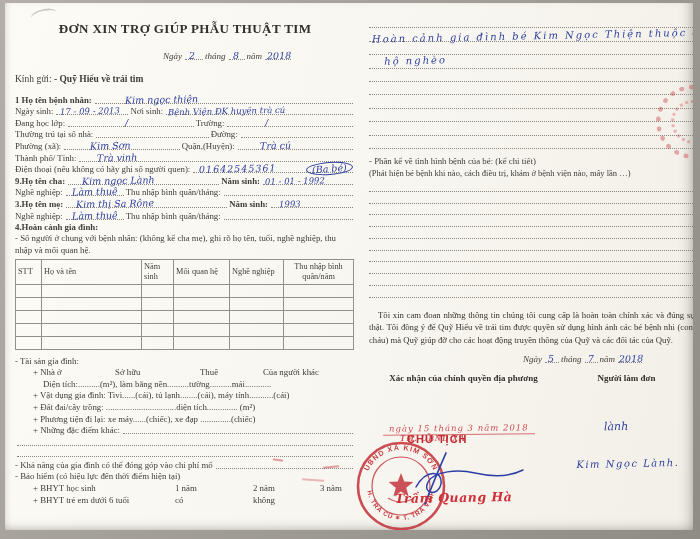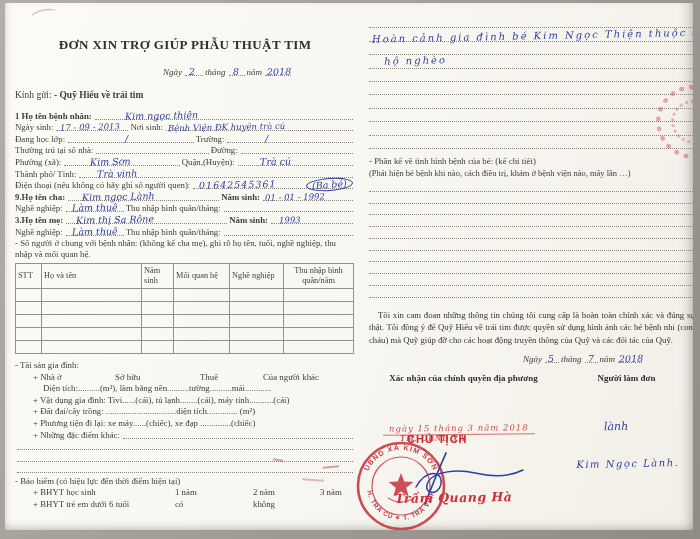--- a/index.html
+++ b/index.html
@@ -3,21 +3,21 @@
 <meta charset="utf-8">
 <style>
   html,body{margin:0;padding:0;}
   body{width:700px;height:539px;background:#a8a49d;font-family:"Liberation Serif",serif;overflow:hidden;}
   .scan{position:relative;width:700px;height:539px;background:linear-gradient(120deg,#b3afa8,#8f8c85);}
   .paper{position:absolute;left:5px;top:3px;right:7px;bottom:9px;background:linear-gradient(105deg,#fcfbf6,#f8f6f0 55%,#f2efe8);
          box-shadow:inset -10px 0 14px -10px rgba(60,55,45,.45), inset 0 -8px 12px -8px rgba(60,55,45,.35), inset 6px 0 10px -8px rgba(60,55,45,.3);
          overflow:hidden;color:#3f3d3a;}
   .col-left{position:absolute;left:10px;top:10px;width:340px;}
   .col-right{position:absolute;left:364px;top:10px;width:326px;}
-  .title{margin-top:24px;text-align:center;font-weight:bold;font-size:13px;letter-spacing:.4px;color:#33302c;}
+  .title{margin-top:8px;text-align:center;font-weight:bold;font-size:13px;letter-spacing:.4px;color:#33302c;}
   .daterow{display:flex;align-items:flex-end;height:12px;margin:12px 2px 0 auto;width:190px;font-style:italic;font-size:9px;white-space:nowrap;}
   .daterow .fill{height:8px;}
   .salut{margin-top:13px;font-size:9.5px;}
   .salut .b{font-weight:bold;}
   .fields{margin-top:9px;}
   .line{display:flex;align-items:flex-end;height:11.6px;font-size:8.8px;white-space:nowrap;}
   .lbl{flex:0 0 auto;padding-right:1px;text-align:center;}
   .b{font-weight:bold;}
   .fill{flex:1 1 auto;border-bottom:1px dotted #8a857c;height:9px;position:relative;margin:0 2px 1px 2px;min-width:8px;}
   .hand{position:absolute;left:10px;bottom:-2px;font-family:"DejaVu Serif",serif;font-style:italic;color:#2e3f9e;
@@ -184,20 +184,23 @@
       </div>
       <div class="line">
         <span class="lbl">Nghề nghiệp:</span>
         <span class="fill" style="flex:0 0 58px">
               <i class="hand" style="left:6px">Làm thuê</i>
             </span>
         <span class="lbl">Thu nhập bình quân/tháng:</span>
         <span class="fill"></span>
       </div>
 
+      <div class="line">
+        <span class="lbl b">4.Hoàn cảnh gia đình:</span>
+      </div>
       <div class="note">- Số người ở chung với bệnh nhân: (không kể cha mẹ), ghi rõ họ tên, tuổi, nghề nghiệp, thu nhập và mối quan hệ.</div>
 
       <table class="fam">
         <colgroup>
               <col style="width:26px">
               <col style="width:100px">
               <col style="width:32px">
               <col style="width:56px">
               <col style="width:54px">
               <col style="width:70px">
@@ -274,20 +277,21 @@
           <span class="lbl">+ Những đặc điểm khác:</span>
           <span class="fill"></span>
         </div>
         <div class="line">
               <span class="fill"></span>
             </div>
         <div class="line">
               <span class="fill"></span>
             </div>
         <div class="line">
+          <span class="lbl">- Khả năng của gia đình có thể đóng góp vào chi phí mổ</span>
           <span class="fill"></span>
         </div>
         <div class="line">
           <span class="lbl">- Bảo hiểm (có hiệu lực đến thời điểm hiện tại)</span>
         </div>
         <div class="pos-row">
           <span class="pos-opt" style="left:18px">+ BHYT học sinh</span>
           <span class="pos-opt" style="left:160px">1 năm</span>
           <span class="pos-opt" style="left:238px">2 năm</span>
           <span class="pos-opt" style="left:305px">3 năm</span>

